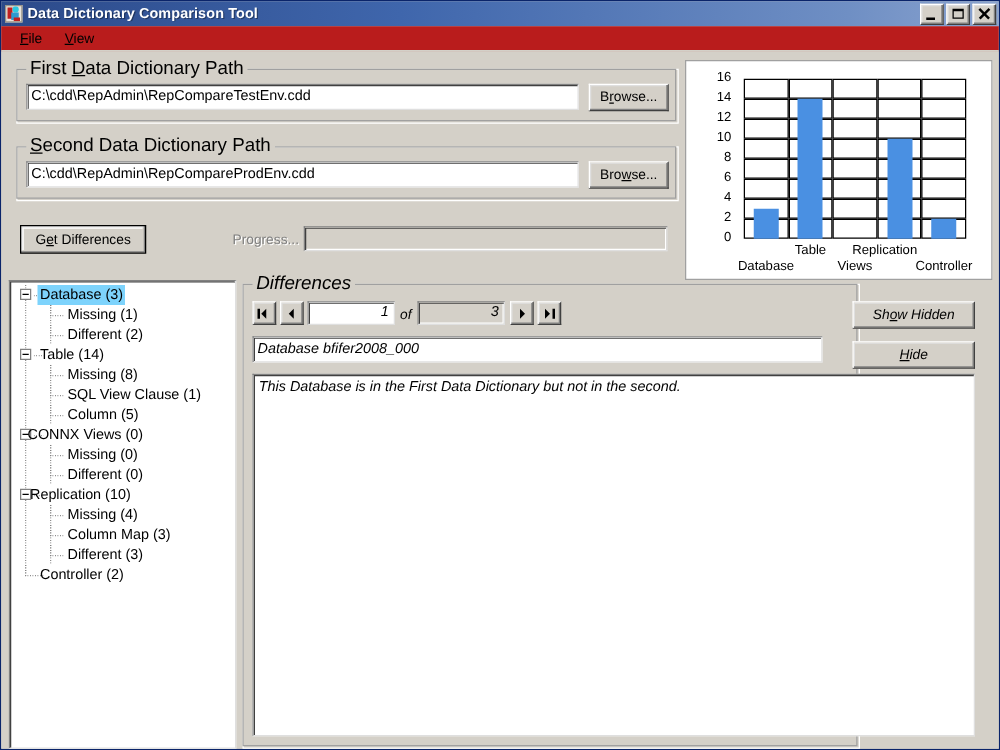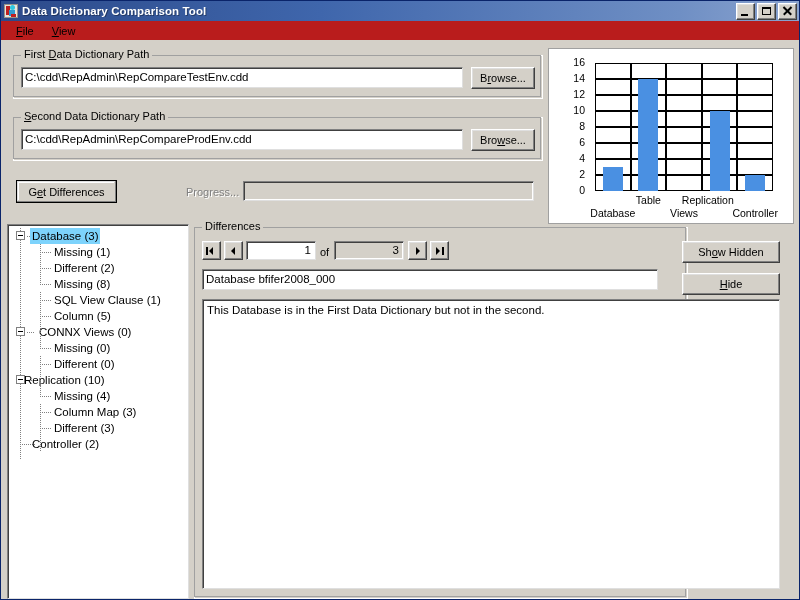--- a/index.html
+++ b/index.html
@@ -80,21 +80,21 @@
     border-top-color:#fff;
     box-sizing:border-box;
   }
   .group > .gb-frame::before{
     content:"";position:absolute;left:-1px;top:-1px;right:1px;bottom:1px;
     border:1px solid #a0a0a0;border-right-color:#a0a0a0;border-bottom-color:#a0a0a0;
     box-sizing:border-box;pointer-events:none;
   }
   .group > .gb-title{
     position:absolute;left:8px;top:0;background:#d4d0c8;
-    padding:0 3px;font-size:11px;color:#000;line-height:11px;z-index:2;
+    padding:0 3px;font-size:15px;color:#000;line-height:11px;z-index:2;
     white-space:nowrap;
   }
   .group > .gb-title u{text-decoration:underline;}
 
   
   .txtbox{
     position:absolute;box-sizing:border-box;
     background:#fff;
     border:1px solid #808080;
     border-right-color:#dfdfdf;border-bottom-color:#dfdfdf;
@@ -349,38 +349,43 @@
             <span class="vdot" style="left: 32px; top: 0px; height: 9px;"></span>
             <span class="hdot" style="left: 32px; top: 8px; width: 11px;"></span>
             <span class="tlabel" style="left: 44px;">Missing (1)</span>
           </div>
           <div class="tnode" style="height: 16px;">
             <span class="vdot" style="left: 32px; top: 0px; height: 9px;"></span>
             <span class="hdot" style="left: 32px; top: 8px; width: 11px;"></span>
             <span class="tlabel" style="left: 44px;">Different (2)</span>
           </div>
           <div class="tnode" style="height: 16px;">
-            <span class="vdot" style="left: 32px; top: 0px; height: 9px;"></span>
-            <span class="hdot" style="left: 32px; top: 8px; width: 11px;"></span>
-            <span class="tlabel" style="left: 44px;">Missing (8)</span>
-          </div>
-          <div class="tnode" style="height: 16px;">
-            <span class="vdot" style="left: 32px; top: 0px; height: 9px;"></span>
-            <span class="hdot" style="left: 32px; top: 8px; width: 11px;"></span>
-            <span class="tlabel" style="left: 44px;">SQL View Clause (1)</span>
-          </div>
-          <div class="tnode" style="height: 16px;">
-            <span class="vdot" style="left: 32px; top: 0px; height: 9px;"></span>
-            <span class="hdot" style="left: 32px; top: 8px; width: 11px;"></span>
-            <span class="tlabel" style="left: 44px;">Column (5)</span>
-          </div>
-          <div class="tnode" style="height: 16px;">
             <span class="exp" style="left: 8px;"></span>
             <span class="hdot" style="left: 19px; top: 8px; width: 8px;"></span>
-            <span class="tlabel" style="left: 29px;">CONNX Views (0)</span>
+            <span class="tlabel" style="left: 22px;">Table (14)</span>
+          </div>
+          <div class="tnode" style="height: 16px;">
+            <span class="vdot" style="left: 32px; top: 0px; height: 9px;"></span>
+            <span class="hdot" style="left: 32px; top: 8px; width: 11px;"></span>
+            <span class="tlabel" style="left: 44px;">Missing (8)</span>
+          </div>
+          <div class="tnode" style="height: 16px;">
+            <span class="vdot" style="left: 32px; top: 0px; height: 9px;"></span>
+            <span class="hdot" style="left: 32px; top: 8px; width: 11px;"></span>
+            <span class="tlabel" style="left: 44px;">SQL View Clause (1)</span>
+          </div>
+          <div class="tnode" style="height: 16px;">
+            <span class="vdot" style="left: 32px; top: 0px; height: 9px;"></span>
+            <span class="hdot" style="left: 32px; top: 8px; width: 11px;"></span>
+            <span class="tlabel" style="left: 44px;">Column (5)</span>
+          </div>
+          <div class="tnode" style="height: 16px;">
+            <span class="exp" style="left: 8px;"></span>
+            <span class="hdot" style="left: 19px; top: 8px; width: 8px;"></span>
+            <span class="tlabel" style="left: 12px;">CONNX Views (0)</span>
           </div>
           <div class="tnode" style="height: 16px; padding-left: 28px;">
             <span class="vdot" style="left: 32px; top: 0px; height: 9px;"></span>
             <span class="hdot" style="left: 32px; top: 8px; width: 11px;"></span>
             <span class="tlabel" style="left: 44px;">Missing (0)</span>
           </div>
           <div class="tnode" style="height: 16px;">
             <span class="vdot" style="left: 32px; top: 0px; height: 9px;"></span>
             <span class="hdot" style="left: 32px; top: 8px; width: 11px;"></span>
             <span class="tlabel" style="left: 44px;">Different (0)</span>
@@ -416,21 +421,21 @@
           <span class="vdot" style="left: 32px; top: 80px; height: 16px;"></span>
           <span class="vdot" style="left: 32px; top: 96px; height: 16px;"></span>
           <span class="vdot" style="left: 32px; top: 128px; height: 16px;"></span>
           <span class="vdot" style="left: 32px; top: 144px; height: 16px;"></span>
           <span class="vdot" style="left: 32px; top: 176px; height: 16px;"></span>
           <span class="vdot" style="left: 32px; top: 192px; height: 16px;"></span>
           <span class="vdot" style="left: 32px; top: 208px; height: 16px;"></span>
         </div>
     </div>
 
-    <div class="group" style="left:193px;top:180px;width:494px;height:378px;">
+    <div class="group" style="left:193px;top:180px;width:494px;height:378px;font-style:italic;">
       <div class="gb-frame"></div>
       <div class="gb-title">Differences</div>
 
       <div class="navbtn" style="left:8px;top:20px;width:19px;height:19px;">
         <span class="gl">
             <i class="vbar" style="left:0;"></i>
             <i class="tri l" style="left:3px;"></i>
           </span>
       </div>
       <div class="navbtn" style="left:30px;top:20px;width:19px;height:19px;">

